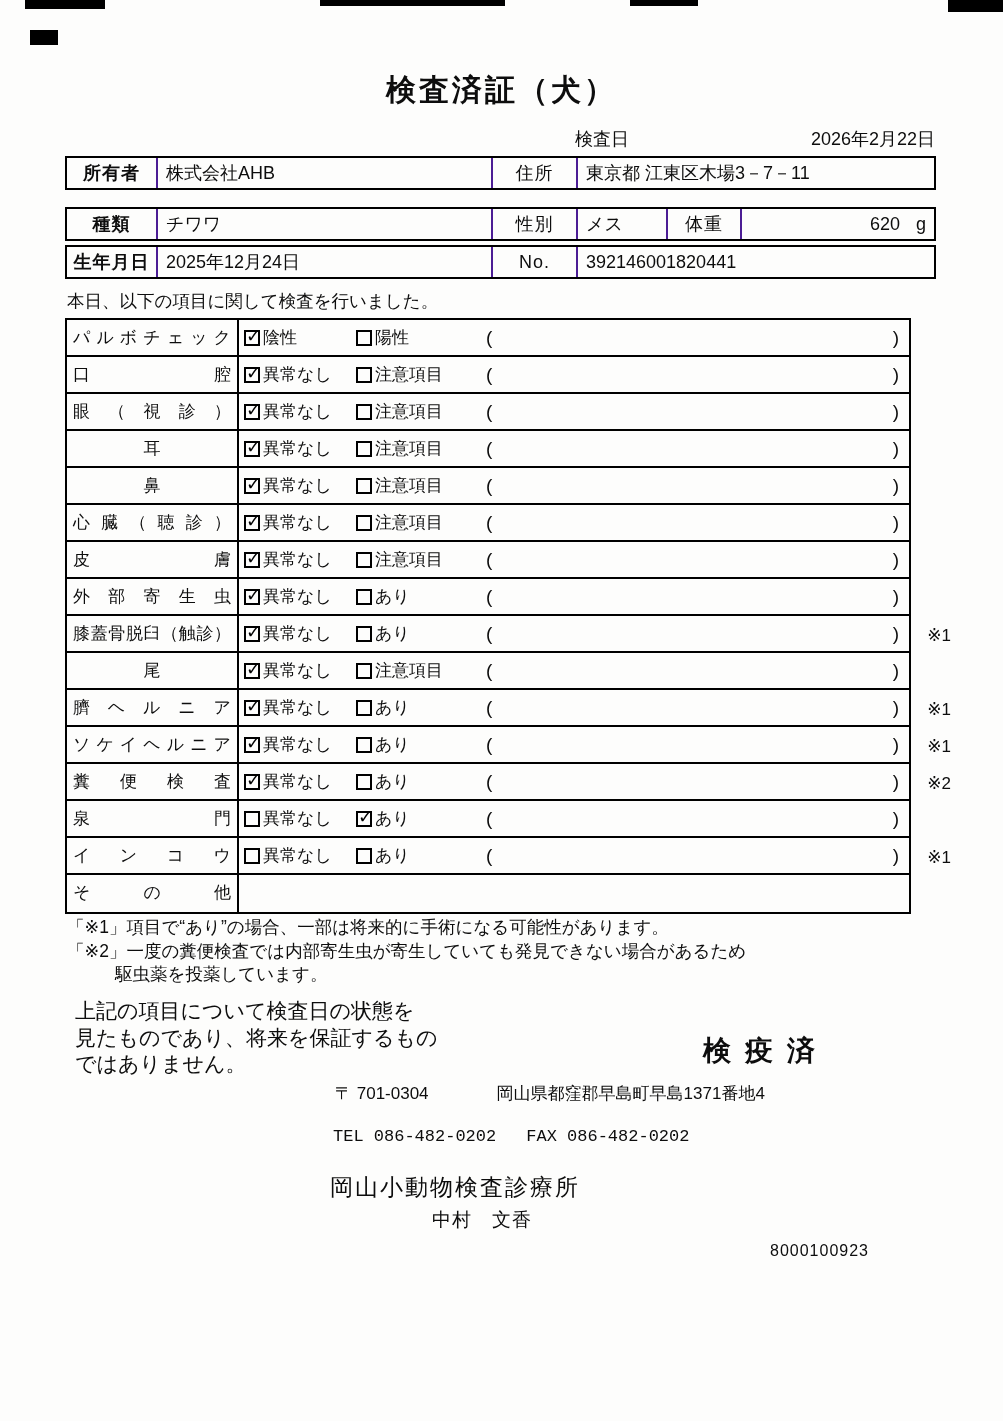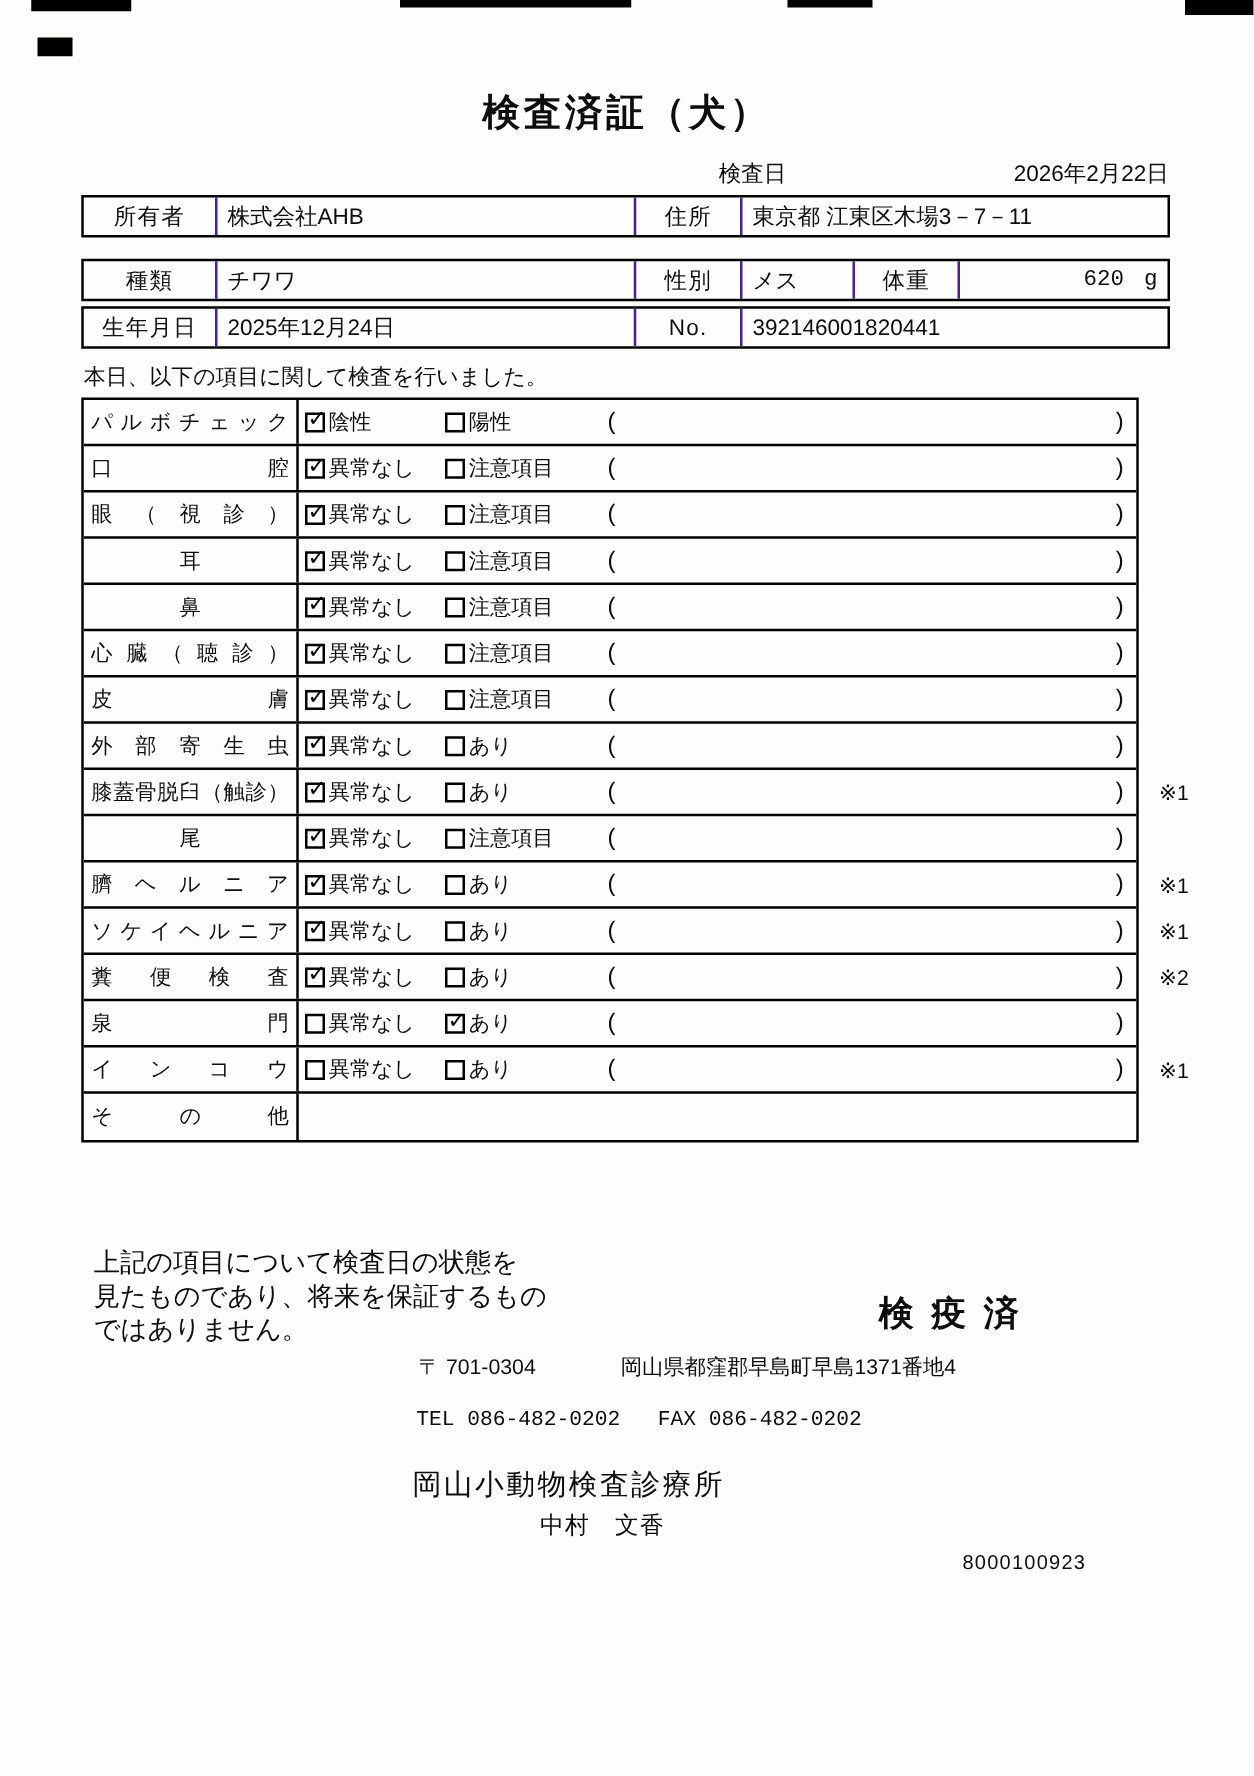--- a/index.html
+++ b/index.html
@@ -16,24 +16,24 @@
 
   .date-row { position:absolute; top:127px; left:575px; width:360px;
               display:flex; justify-content:space-between; font-size:18px; }
 
   .info-row { position:absolute; left:65px; width:871px; height:34px;
               display:flex; border:2px solid #000; background:#fdfdfc; }
   .info-row .cell { border-left:2px solid #4c1d95; display:flex; align-items:center;
                     padding:0 8px; font-size:18px; overflow:hidden; white-space:nowrap; }
   .info-row .cell:first-child { border-left:none; }
   .info-row .lbl { justify-content:center; padding:0 4px; letter-spacing:1px; }
-  .w105 { width:105px; flex:none; } .w335 { width:335px; flex:none; }
+  .w105 { width:89px; flex:none;font-weight:bold; } .w335 { width:335px; flex:none; }
   .w85 { width:85px; flex:none; }  .w90 { width:90px; flex:none; }
-  .w62 { width:84px; flex:none; }  .flex1 { flex:1; }
-  .weight-val { justify-content:flex-end; gap:16px; padding-right:12px;font-family:Liberation Mono, monospace; }
+  .w62 { width:74px; flex:none; }  .flex1 { flex:1; }
+  .weight-val { justify-content:flex-end; gap:16px; padding-right:12px; }
 
   .intro { position:absolute; top:289px; left:67px; font-size:17.5px; }
 
   .exam-table { position:absolute; top:318px; left:65px; width:846px;
                 border:2px solid #000; background:#fdfdfc; }
   .exam-row { display:flex; height:37px; border-bottom:2px solid #000;
               position:relative; align-items:stretch; }
   .exam-row:last-child { border-bottom:none; }
   .exam-label { width:172px; flex:none; border-right:2px solid #000;
                 font-size:17px; line-height:20px; padding:8px 6px 0 6px;
@@ -372,20 +372,25 @@
           </span>
         </div>
         <span class="row-note">※1</span>
       </div>
       <div class="exam-row">
         <div class="exam-label">その他</div>
         <div class="exam-content"></div>
       </div>
     </div>
 
+  <div class="footnotes">
+    <div>「※1」項目で“あり”の場合、一部は将来的に手術になる可能性があります。</div>
+    <div>「※2」一度の糞便検査では内部寄生虫が寄生していても発見できない場合があるため</div>
+    <div class="indent">駆虫薬を投薬しています。</div>
+  </div>
 
   <div class="disclaimer">
     <div>上記の項目について検査日の状態を</div>
     <div>見たものであり、将来を保証するもの</div>
     <div>ではありません。</div>
   </div>
 
   <div class="stamp">検疫済</div>
 
   <div class="addr-row">

